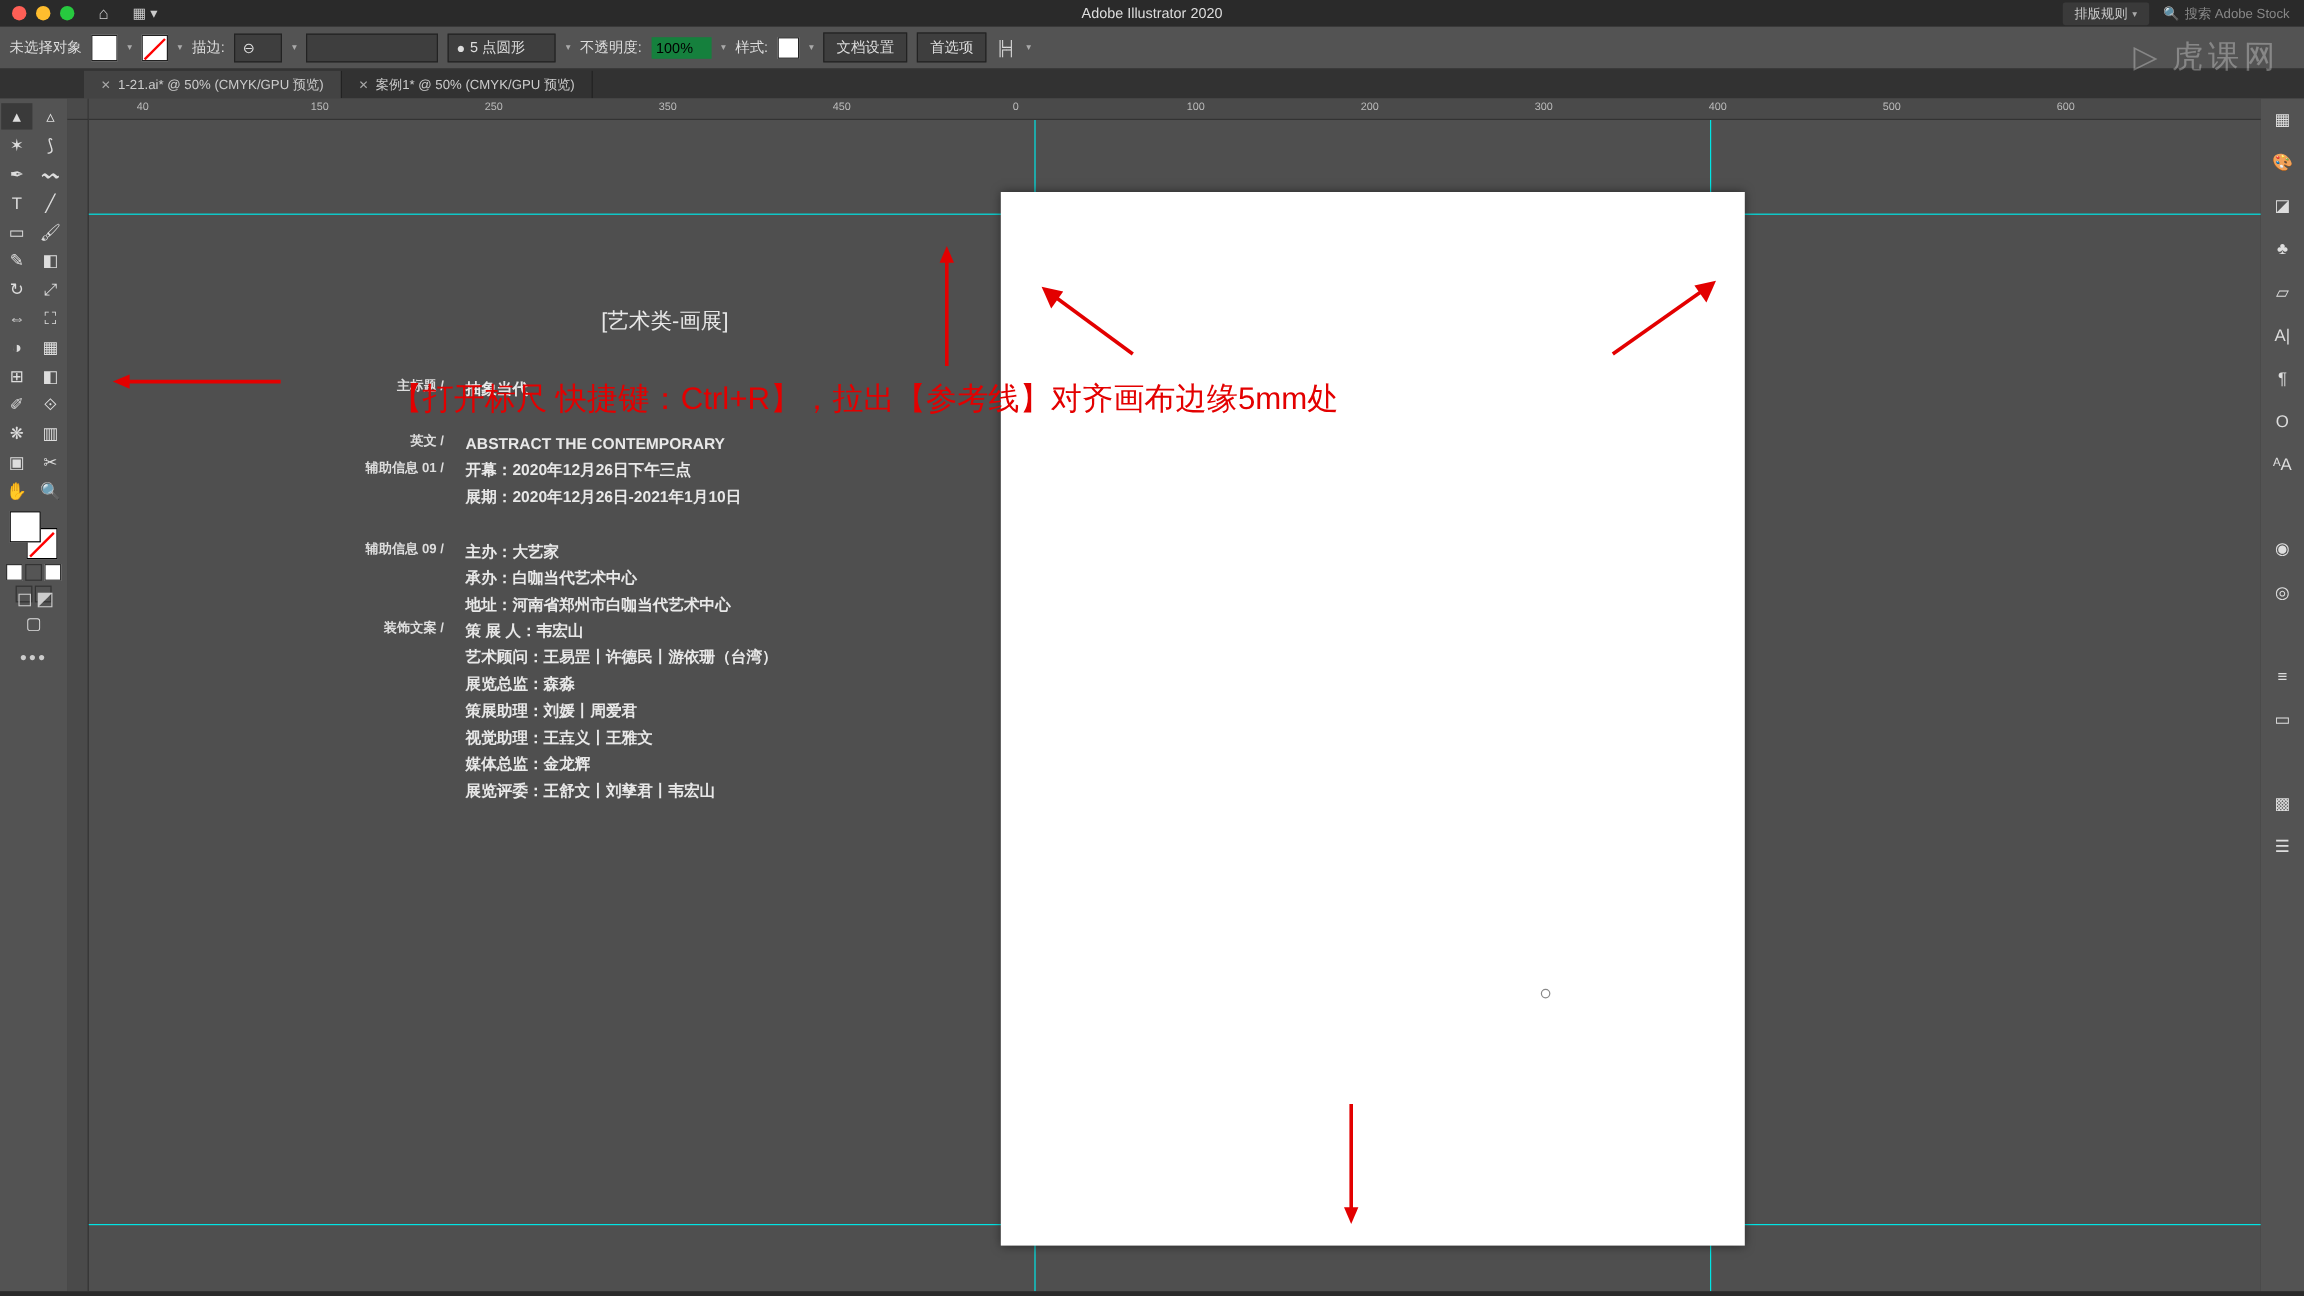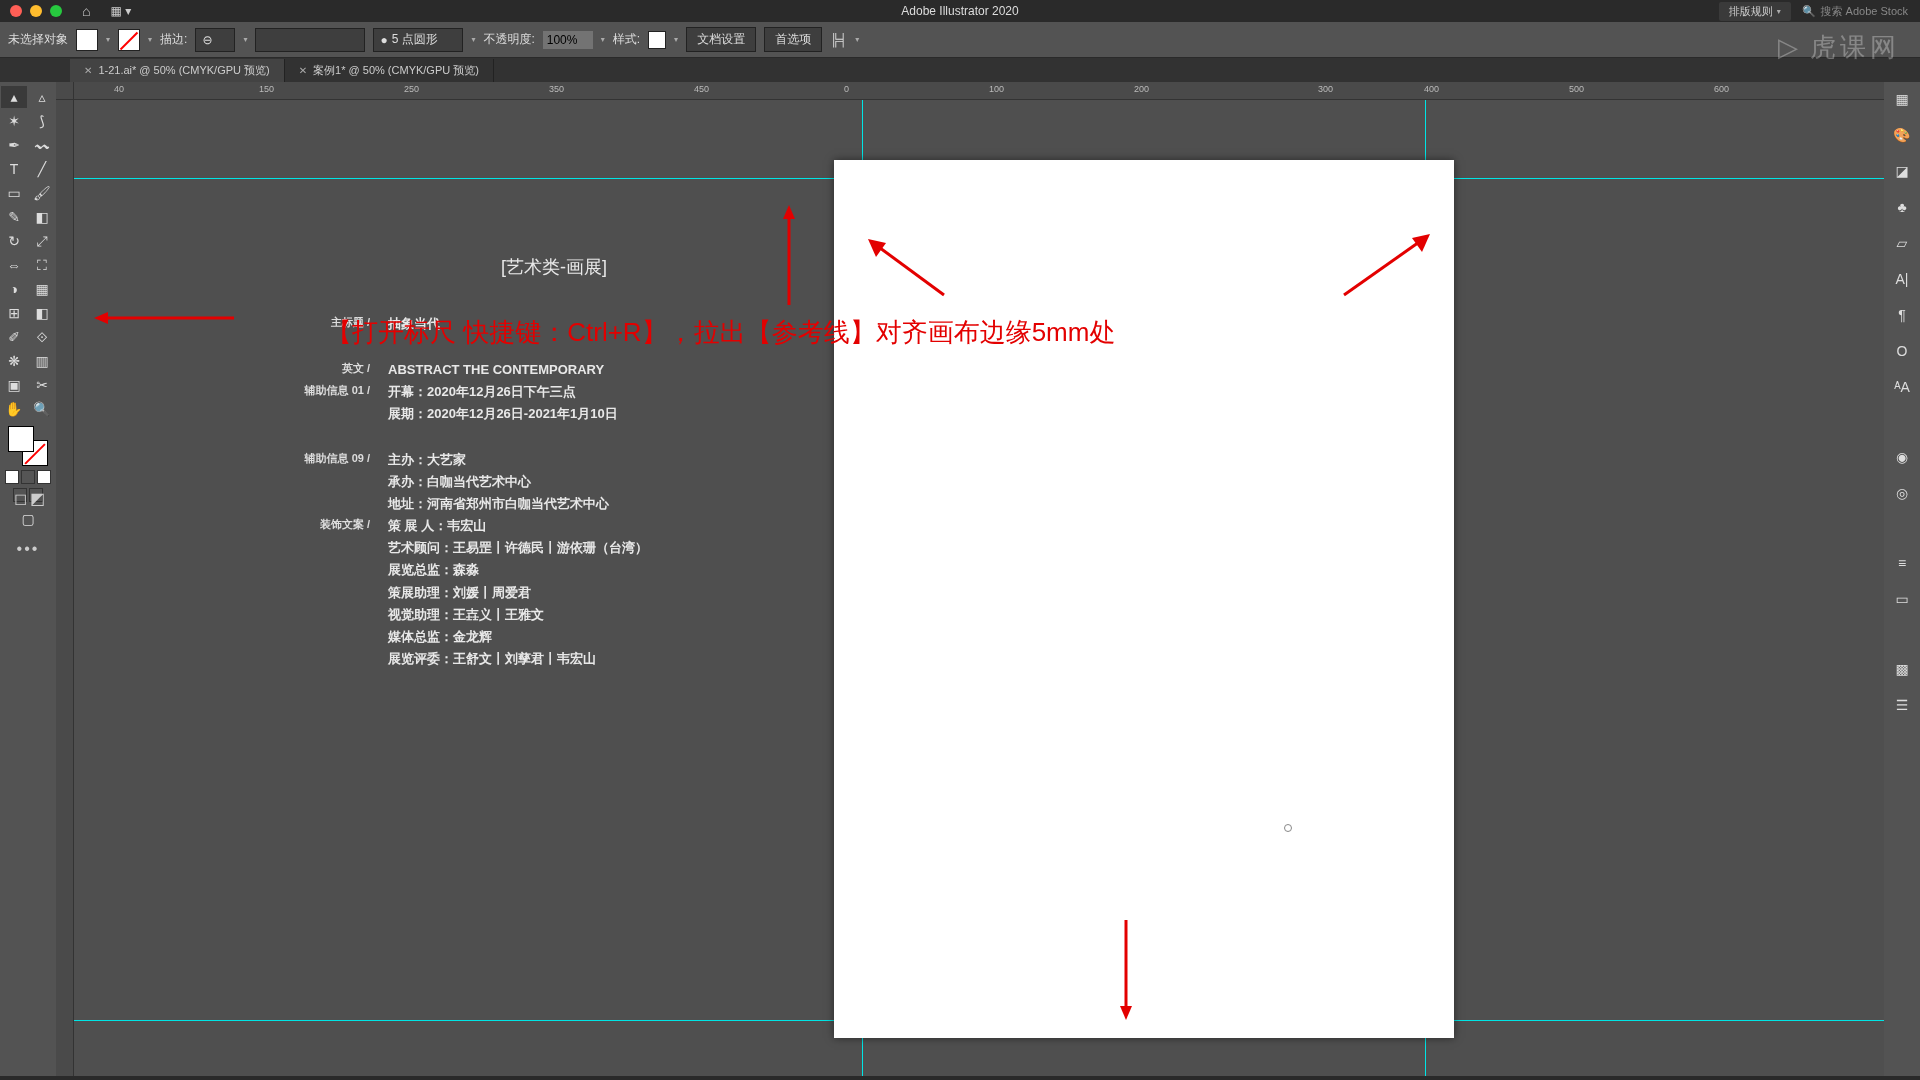--- a/index.html
+++ b/index.html
@@ -19,21 +19,21 @@
 
 
 .controlbar { height:36px; background:#535353; display:flex; align-items:center; padding:0 8px; gap:8px; font-size:12px; color:#ddd; border-bottom:1px solid #2a2a2a;}
 .no-selection { min-width:60px; }
 .swatch { width:22px; height:22px; border:1px solid #222; }
 .swatch.white { background:#fff; }
 .swatch.none { background:#fff; position:relative; }
 .swatch.none::after { content:""; position:absolute; left:-2px; right:-2px; top:50%; border-top:2px solid red; transform:rotate(-45deg); }
 .dropdown-dark { background:#3e3e3e; border:1px solid #222; padding:2px 6px; display:flex; align-items:center; gap:4px; min-width:40px; height:24px; }
 .dropdown-dark.wide { min-width:90px; }
-.opacity-input { background:#737373; color:#000; padding:2px 4px; width:50px; }
+.opacity-input { background:#15803d; color:#000; padding:2px 4px; width:50px; }
 .btn-dark { background:#3e3e3e; border:1px solid #222; padding:3px 10px; }
 .chev { font-size:8px; color:#aaa; }
 
 
 .tabs { height:24px; background:#323232; display:flex; align-items:flex-end; padding-left:70px; }
 .tab { padding:4px 14px; font-size:11px; color:#ccc; background:#434343; display:flex; align-items:center; gap:6px; border-right:1px solid #222; }
 .tab.active { background:#323232; }
 .tab .close { font-size:10px; color:#aaa; }
 
 
@@ -208,21 +208,21 @@
     <div class="ruler-corner"></div>
     <div class="ruler-h">
       <span class="tick" style="left:40px">40</span>
       <span class="tick" style="left:185px">150</span>
       <span class="tick" style="left:330px">250</span>
       <span class="tick" style="left:475px">350</span>
       <span class="tick" style="left:620px">450</span>
       <span class="tick" style="left:770px">0</span>
       <span class="tick" style="left:915px">100</span>
       <span class="tick" style="left:1060px">200</span>
-      <span class="tick" style="left:1244px">300</span>
+      <span class="tick" style="left:1205px">300</span>
       <span class="tick" style="left:1350px">400</span>
       <span class="tick" style="left:1495px">500</span>
       <span class="tick" style="left:1640px">600</span>
     </div>
     <div class="ruler-v"></div>
     <div class="canvas-inner">
 
       <div class="guide-h" style="top:78px"></div>
       <div class="guide-h" style="top:920px"></div>
       <div class="guide-v" style="left:788px"></div>

